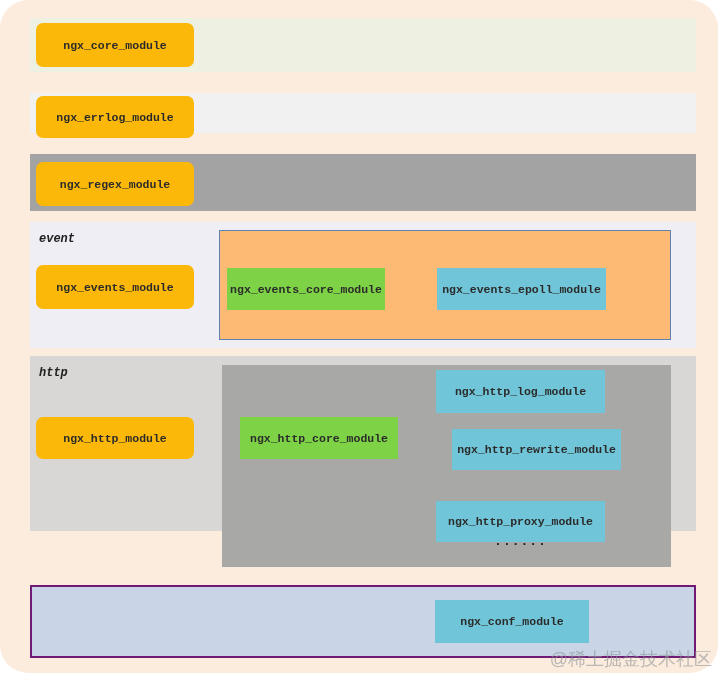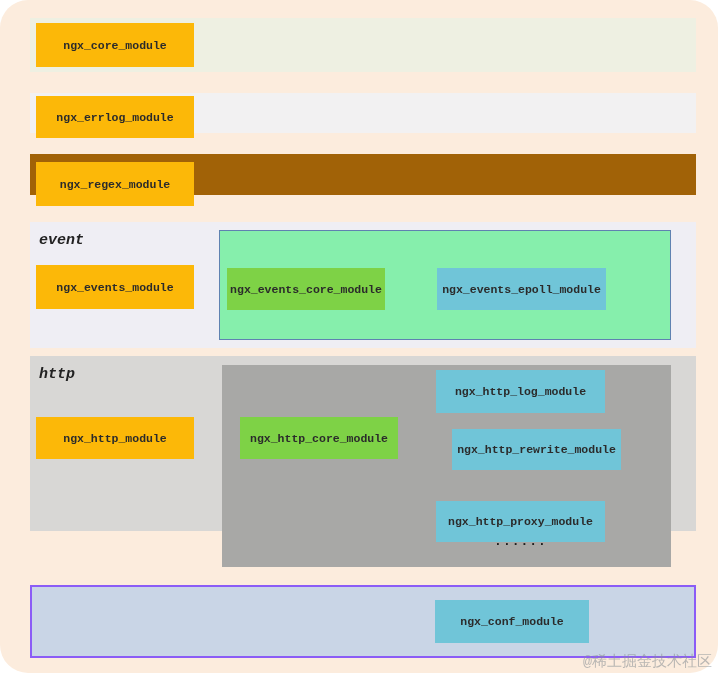--- a/index.html
+++ b/index.html
@@ -2,40 +2,40 @@
 <html><head>
 <meta charset="utf-8">
 <style>
   html,body{margin:0;padding:0;background:#ffffff;}
   .stage{position:relative;width:718px;height:673px;background:#ffffff;overflow:hidden;
          font-family:"Liberation Mono","DejaVu Sans Mono",monospace;}
   .page{position:absolute;left:0;top:0;width:718px;height:673px;background:#fcecdd;border-radius:28px;}
   .band{position:absolute;left:30px;width:666px;}
   .band-core{top:18px;height:54px;background:#eef0e2;}
   .band-errlog{top:93px;height:40px;background:#f2f1f2;}
-  .band-regex{top:154px;height:41px;background:#a16207;}
+  .band-regex{top:154px;height:57px;background:#a3a3a3;}
   .band-event{top:222px;height:126px;background:#efeef4;}
   .band-http{top:356px;height:175px;background:#d8d7d5;}
-  .band-conf{top:585px;height:73px;background:#c9d5e6;border:2px solid #8b5cf6;box-sizing:border-box;}
+  .band-conf{top:585px;height:73px;background:#c9d5e6;border:2px solid #701a75;box-sizing:border-box;}
   .module{position:absolute;display:flex;align-items:center;justify-content:center;
           font-size:11.5px;font-weight:bold;color:#2b2b2b;white-space:nowrap;}
-  .orange{background:#fcb808;width:158px;height:44px;}
+  .orange{background:#fcb808;width:158px;height:44px;border-radius:7px;}
   .green{background:#7ed246;width:158px;height:42px;}
   .cyan{background:#70c5d8;width:169px;height:42px;}
   .container-blue{position:absolute;left:189px;top:8px;width:452px;height:110px;
-                  background:#86efac;border:1px solid #5f82b1;box-sizing:border-box;padding-left:12px;}
+                  background:#fdba74;border:1px solid #5f82b1;box-sizing:border-box;padding-left:12px;}
   .container-gray{position:absolute;left:192px;top:9px;width:449px;height:202px;background:#a8a8a6;}
-  .section-label{position:absolute;left:9px;top:10px;font-size:15px;font-style:italic;
+  .section-label{position:absolute;left:9px;top:10px;font-size:12px;font-style:italic;
                  font-weight:bold;color:#222222;}
   .ellipsis{position:absolute;left:214px;top:166px;width:169px;height:20px;display:flex;
             align-items:center;justify-content:center;font-size:13px;font-weight:bold;
             color:#1d1d1d;letter-spacing:1px;}
-  .watermark{position:absolute;right:6px;bottom:2px;font-size:15px;
+  .watermark{position:absolute;right:6px;bottom:2px;font-size:18px;
              color:rgba(140,146,152,0.60);
-             font-family:Liberation Mono, monospace;}
+             font-family:Liberation Sans, sans-serif;}
   
   .pos-core{left:6px;top:5px;}
   .pos-errlog{left:6px;top:3px;height:42px;}
   .pos-regex{left:6px;top:8px;}
   .pos-events{left:6px;top:43px;}
   .pos-http{left:6px;top:61px;height:42px;}
   .pos-events-core{left:7px;top:37px;}
   .pos-events-epoll{left:217px;top:37px;}
   .pos-http-core{left:6px;top:52px;margin-left:12px;}
   .pos-http-log{left:214px;top:5px;height:43px;}

